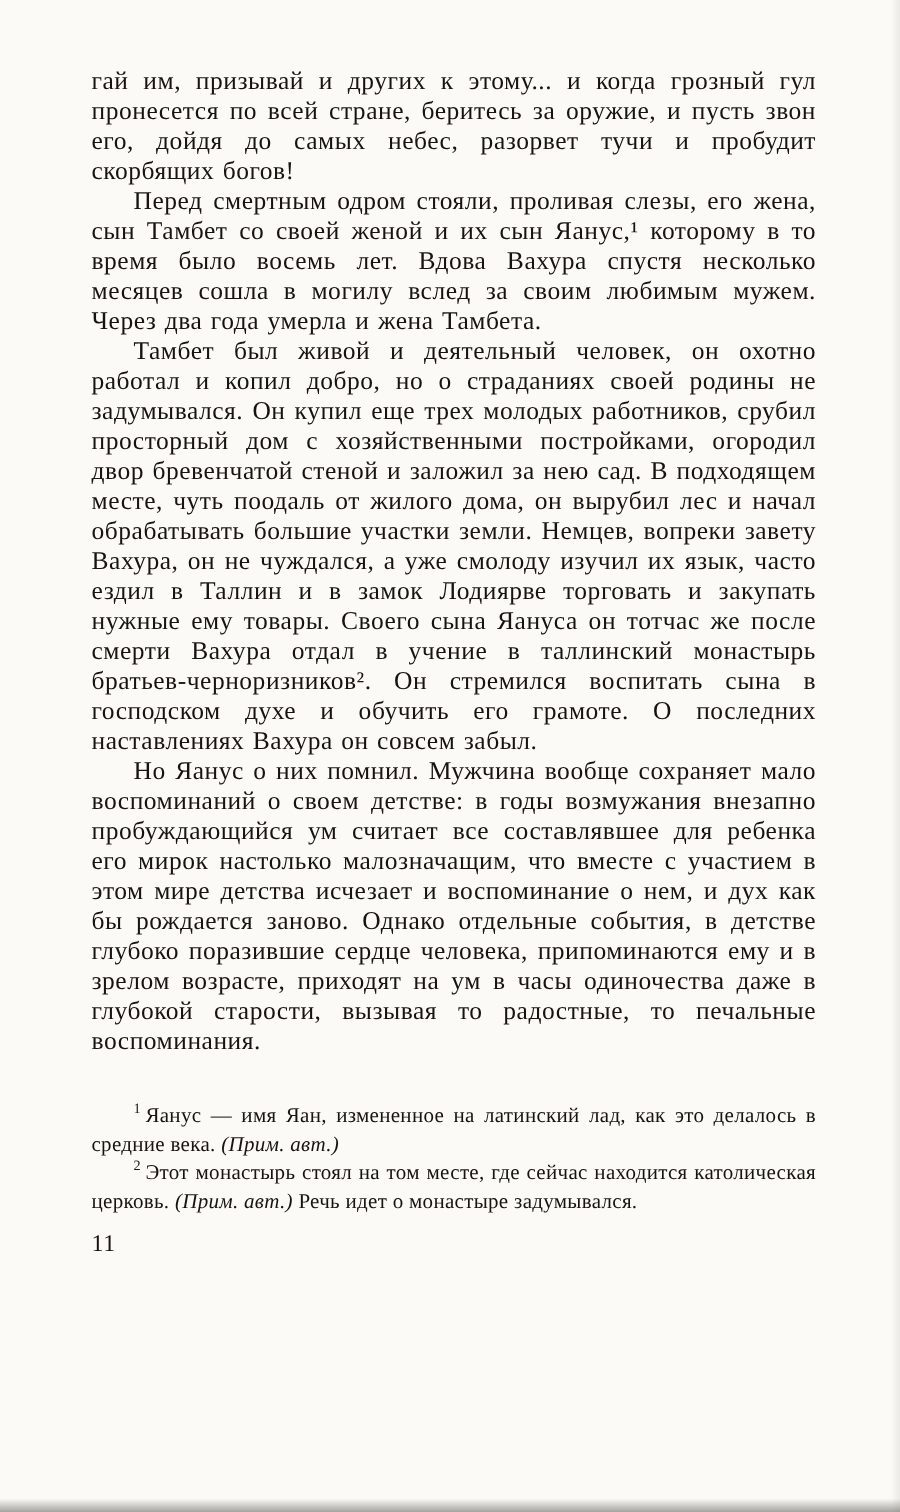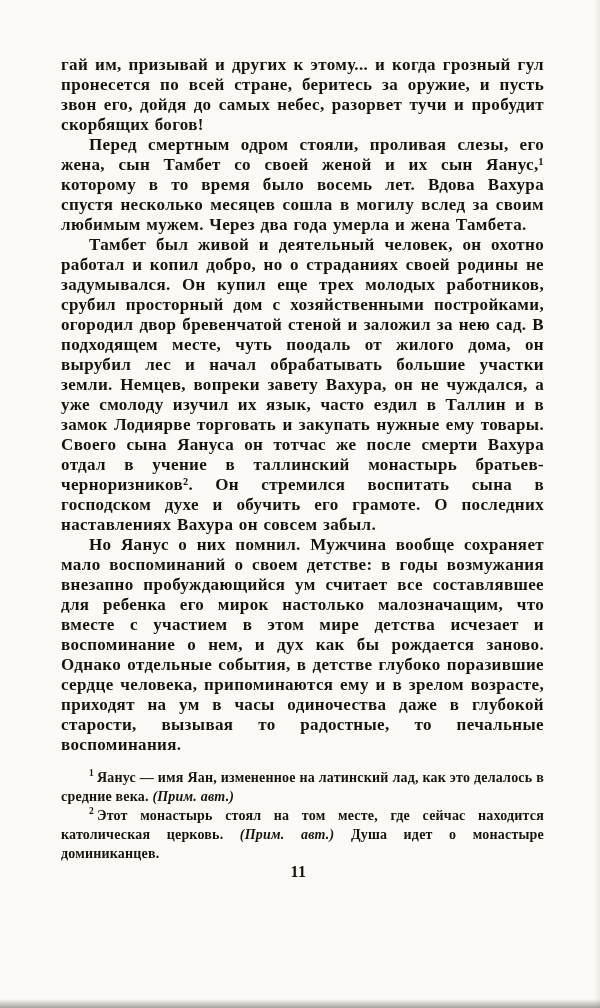--- a/index.html
+++ b/index.html
@@ -8,57 +8,57 @@
     height: 1008px;
     background: #fbfaf6;
     font-family: "Liberation Serif", "DejaVu Serif", serif;
     color: #17140f;
     position: relative;
     overflow: hidden;
   }
   .page {
     position: absolute;
     inset: 0;
-    padding: 55px 56px 0 61px;
+    padding: 44px 56px 0 61px;
     box-sizing: border-box;
-    font-weight: bold;
   }
   .text-block { width: 100%; }
   .para {
     margin: 0;
     text-align: justify;
     font-size: 17px;
     line-height: 20px;
     letter-spacing: 0.35px;
     word-spacing: 1px;
     hyphens: auto;
     -webkit-hyphens: auto;
   }
   .para.indent { text-indent: 28px; }
   .footnotes {
-    margin-top: 13px;
+    margin-top: 31px;
   }
   .footnote {
     margin: 0;
     text-align: justify;
     font-size: 14px;
     line-height: 19px;
     letter-spacing: 0.2px;
     text-indent: 28px;
     hyphens: auto;
     -webkit-hyphens: auto;
   }
   .footnote sup {
     font-size: 9.5px;
     line-height: 0;
     margin-right: 3px;
   }
   .footnote .fn-italic { font-style: italic; }
   .page-number {
-    text-align: center;
+    margin-top: 10px;
+    text-align: left;
     padding-right: 8px;
     font-size: 16px;
     letter-spacing: 0.5px;
   }
   .scan-edge-bottom {
     position: absolute;
     left: 0; right: 0; bottom: 0;
     height: 9px;
     background: linear-gradient(to bottom, rgba(120,118,112,0), rgba(95,93,88,0.55));
     pointer-events: none;
@@ -78,21 +78,21 @@
 
   <div class="text-block">
     <p class="para">гай им, призывай и других к этому... и когда грозный гул пронесется по всей стране, беритесь за оружие, и пусть звон его, дойдя до самых небес, разорвет тучи и пробудит скорбящих богов!</p>
     <p class="para indent">Перед смертным одром стояли, проливая слезы, его жена, сын Тамбет со своей женой и их сын Яанус,¹ которому в то время было восемь лет. Вдова Вахура спустя несколько месяцев сошла в могилу вслед за своим любимым мужем. Через два года умерла и жена Тамбета.</p>
     <p class="para indent">Тамбет был живой и деятельный человек, он охотно работал и копил добро, но о страданиях своей родины не задумывался. Он купил еще трех молодых работников, срубил просторный дом с хозяйственными постройками, огородил двор бревенчатой стеной и заложил за нею сад. В подходящем месте, чуть поодаль от жилого дома, он вырубил лес и начал обрабатывать большие участки земли. Немцев, вопреки завету Вахура, он не чуждался, а уже смолоду изучил их язык, часто ездил в Таллин и в замок Лодиярве торговать и закупать нужные ему товары. Своего сына Яануса он тотчас же после смерти Вахура отдал в учение в таллинский монастырь братьев-черноризников². Он стремился воспитать сына в господском духе и обучить его грамоте. О последних наставлениях Вахура он совсем забыл.</p>
     <p class="para indent">Но Яанус о них помнил. Мужчина вообще сохраняет мало воспоминаний о своем детстве: в годы возмужания внезапно пробуждающийся ум считает все составлявшее для ребенка его мирок настолько малозначащим, что вместе с участием в этом мире детства исчезает и воспоминание о нем, и дух как бы рождается заново. Однако отдельные события, в детстве глубоко поразившие сердце человека, припоминаются ему и в зрелом возрасте, приходят на ум в часы одиночества даже в глубокой старости, вызывая то радостные, то печальные воспоминания.</p>
   </div>
 
   <div class="footnotes">
     <p class="footnote"><sup>1</sup><span>Яанус — имя Яан, измененное на латинский лад, как это делалось в средние века. </span><span class="fn-italic">(Прим. авт.)</span><span></span></p>
-    <p class="footnote"><sup>2</sup><span>Этот монастырь стоял на том месте, где сейчас находится католическая церковь. </span><span class="fn-italic">(Прим. авт.)</span><span> Душа идет о монастыре доминиканцев.</span></p>
+    <p class="footnote"><sup>2</sup><span>Этот монастырь стоял на том месте, где сейчас находится католическая церковь. </span><span class="fn-italic">(Прим. авт.)</span><span> Речь идет о монастыре задумывался.</span></p>
   </div>
 
   <div class="page-number">11</div>
 
 </div>
 
 <div class="scan-shade-right"></div>
 <div class="scan-edge-bottom"></div>
 
 </body></html>

